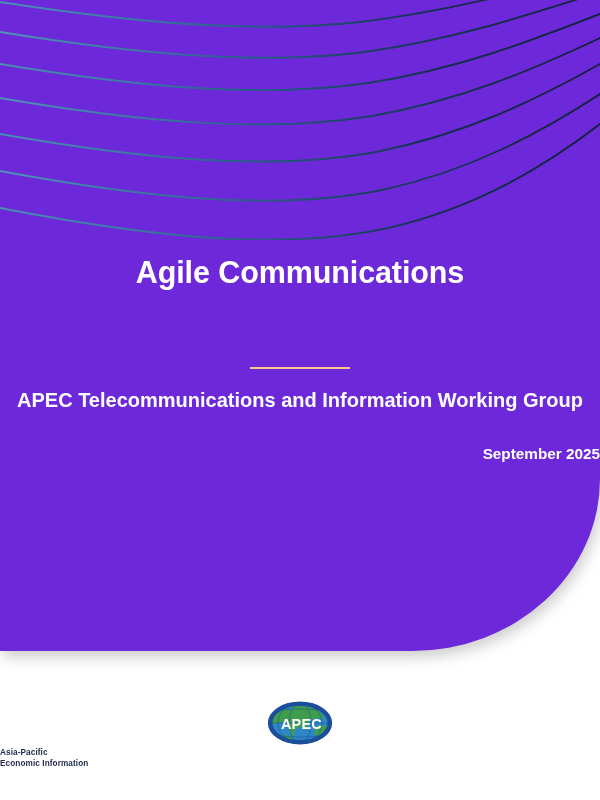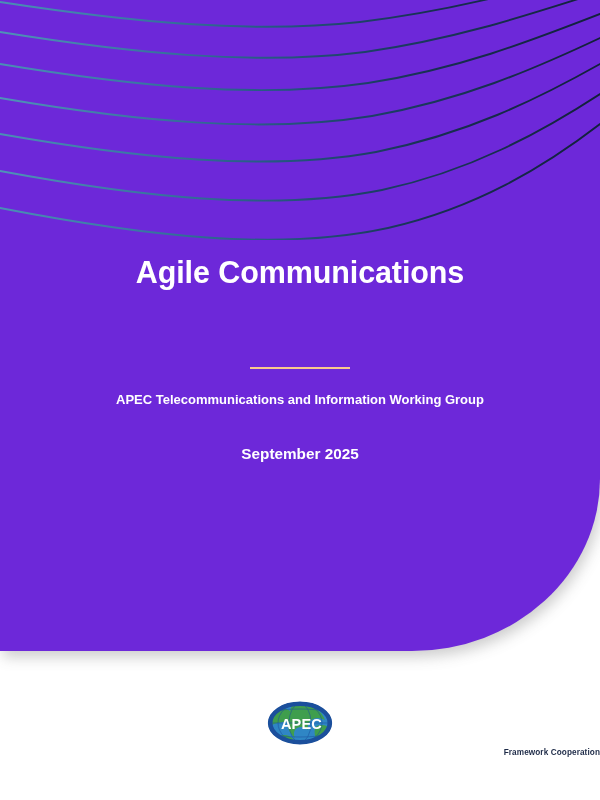--- a/index.html
+++ b/index.html
@@ -60,39 +60,40 @@
   }
   #title-divider {
     width: 100px;
     height: 2px;
     background: #fac88c;
     margin: 23px auto 0 auto;
   }
   #doc-subtitle {
     margin: 20px 0 16px 0;
     color: #ffffff;
-    font-size: 13px;
+    font-size: 20px;
     font-weight: bold;
     line-height: 22px;
   }
   #doc-date {
     margin: 34px 0 0 0;
     color: #ffffff;
     font-size: 15.3px;
     font-weight: bold;
+    text-align: right;
   }
 
   
   #apec-logo {
     position: absolute;
     left: 0;
     top: 700px;
     width: 600px;
     z-index: 5;
-    text-align: right;
+    text-align: left;
   }
   #apec-globe-wrap {
     width: 74px;
     height: 46px;
     margin: 0 auto;
     position: relative;
   }
   #apec-caption {
     margin-top: 2px;
     color: #1d2a47;
@@ -183,16 +184,17 @@
       </g>
 
       <ellipse cx="37" cy="23" rx="30" ry="19.5" fill="none" stroke="#1b4f9c" stroke-width="5"></ellipse>
       <ellipse cx="37" cy="23" rx="33" ry="22.3" fill="none" stroke="#ffffff" stroke-width="1.6"></ellipse>
 
       <text x="38.5" y="28.5" text-anchor="middle" font-family="Liberation Sans, sans-serif" font-size="14.5" font-weight="bold" fill="#ffffff" letter-spacing="0.2">APEC</text>
     </svg>
   </div>
 
   <div id="apec-caption">
-    <div>Framework Cooperation</div>
+    <div>Asia-Pacific</div>
+    <div>Economic Information</div>
   </div>
 
 </div>
 
 </body></html>

